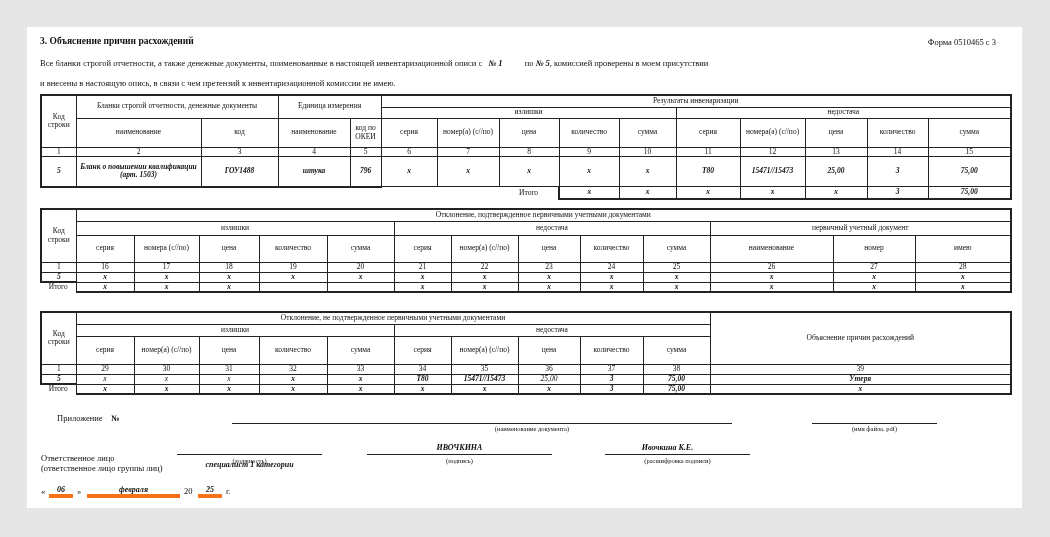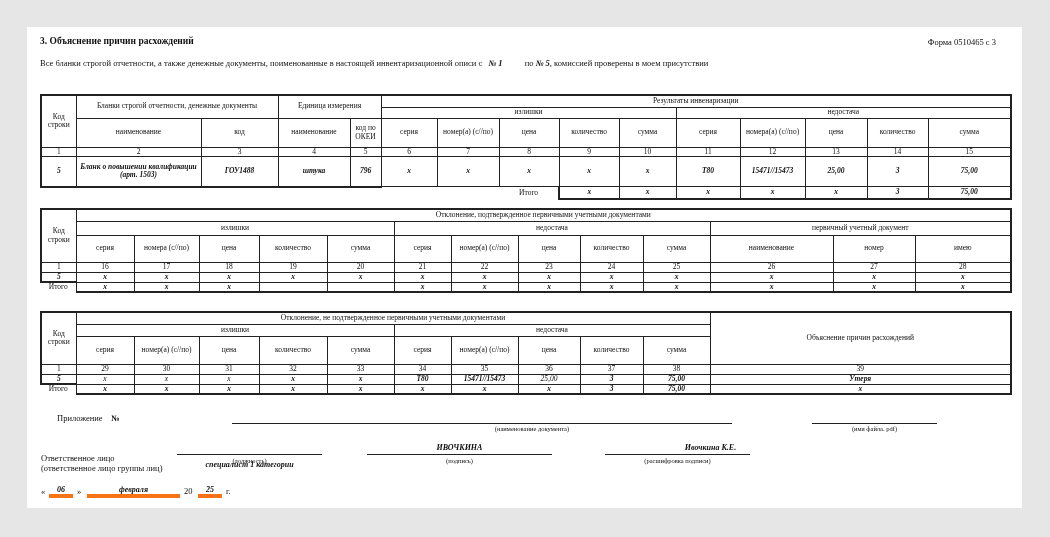--- a/index.html
+++ b/index.html
@@ -58,20 +58,21 @@
 
   <div class="abs title">3. Объяснение причин расхождений</div>
   <div class="abs form-code">Форма 0510465 с 3</div>
 
   <div class="abs intro" style="top:31px;">
     <span>Все бланки строгой отчетности, а также денежные документы, поименованные в настоящей инвентаризационной описи с</span>
     <span class="it" style="margin-left:4px;">№ 1</span>
     <span style="margin-left:20px;">по</span>
     <span class="it">№ 5</span><span>, комиссией проверены в моем присутствии</span>
   </div>
+  <div class="abs intro" style="top:51px;">и внесены в настоящую опись,  в связи с чем претензий к инвентаризационной комиссии не имею.</div>
 
   <table class="grid" style="left:13px; top:67px; width:970px;">
     <colgroup>
       <col style="width:35px">
         <col style="width:125px">
         <col style="width:77px">
         <col style="width:72px">
         <col style="width:31px">
       <col style="width:56px">
         <col style="width:62px">
@@ -345,21 +346,21 @@
   <div class="lbl" style="left:14px; top:436px;">(ответственное лицо группы лиц)</div>
 
   <div class="sig-val" style="left:150px; top:433px; width:145px;">специалист 1 категории</div>
   <div class="sig-line" style="left:150px; top:427px; width:145px;"></div>
   <div class="sig-cap" style="left:150px; top:430px; width:145px;">(должность)</div>
 
   <div class="sig-val" style="left:340px; top:416px; width:185px;">ИВОЧКИНА</div>
   <div class="sig-line" style="left:340px; top:427px; width:185px;"></div>
   <div class="sig-cap" style="left:340px; top:430px; width:185px;">(подпись)</div>
 
-  <div class="sig-val" style="left:611px; top:416px; width:145px;">Ивочкина К.Е.</div>
+  <div class="sig-val" style="left:568px; top:416px; width:145px;">Ивочкина К.Е.</div>
   <div class="sig-line" style="left:578px; top:427px; width:145px;"></div>
   <div class="sig-cap" style="left:578px; top:430px; width:145px;">(расшифровка подписи)</div>
 
   <div class="lbl" style="left:14px; top:459px;">«</div>
   <div class="date-val" style="left:22px; top:458px; width:24px;">06</div>
   <div class="lbl" style="left:50px; top:459px;">»</div>
   <div class="date-val" style="left:60px; top:458px; width:93px;">февраля</div>
   <div class="lbl" style="left:157px; top:459px;">20</div>
   <div class="date-val" style="left:171px; top:458px; width:24px;">25</div>
   <div class="lbl" style="left:199px; top:459px;">г.</div>

